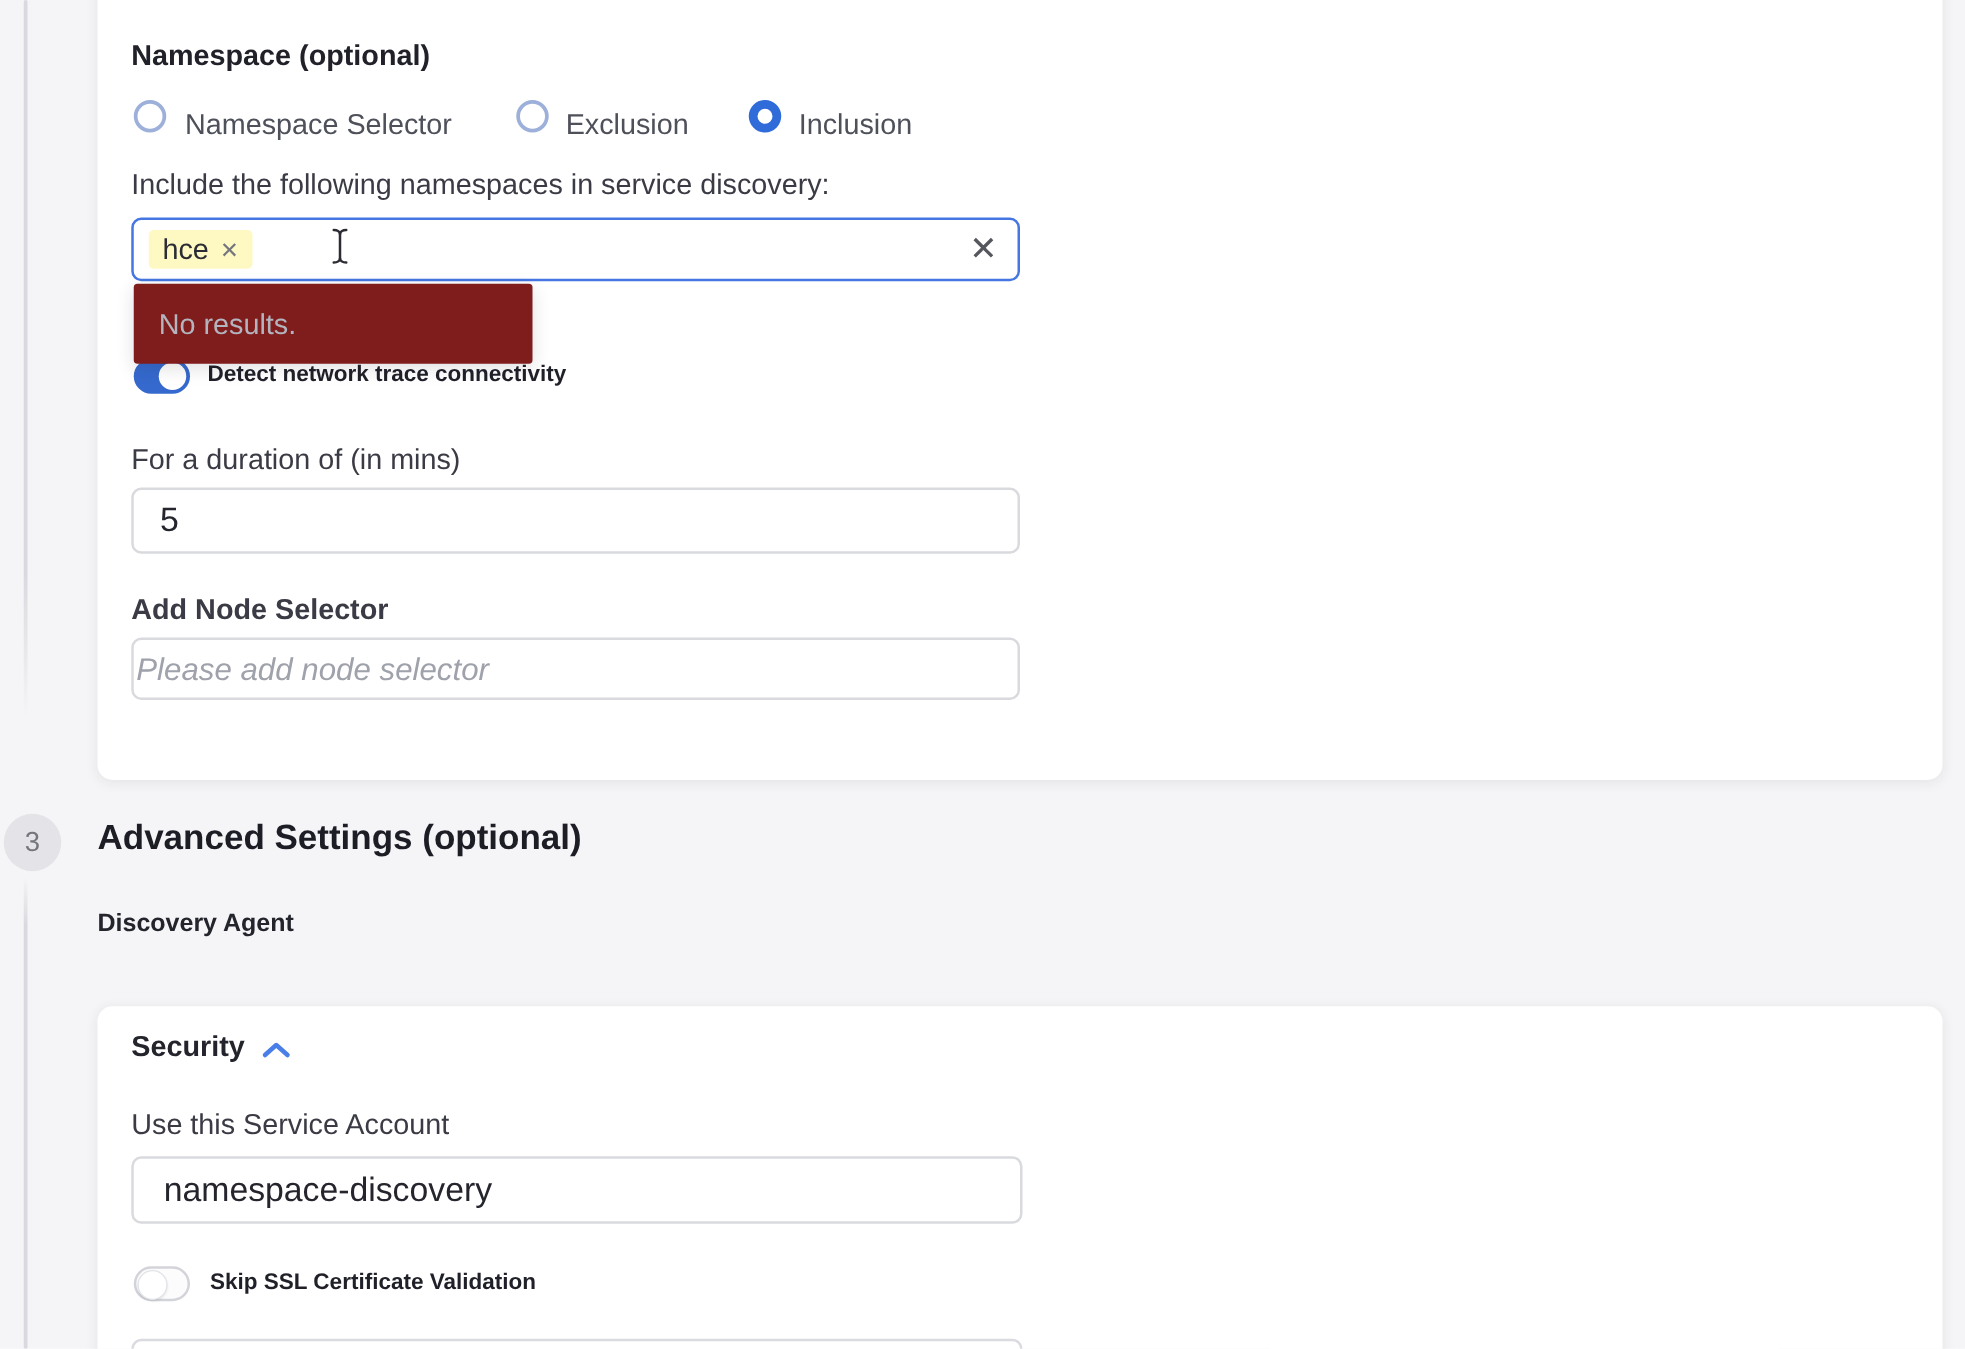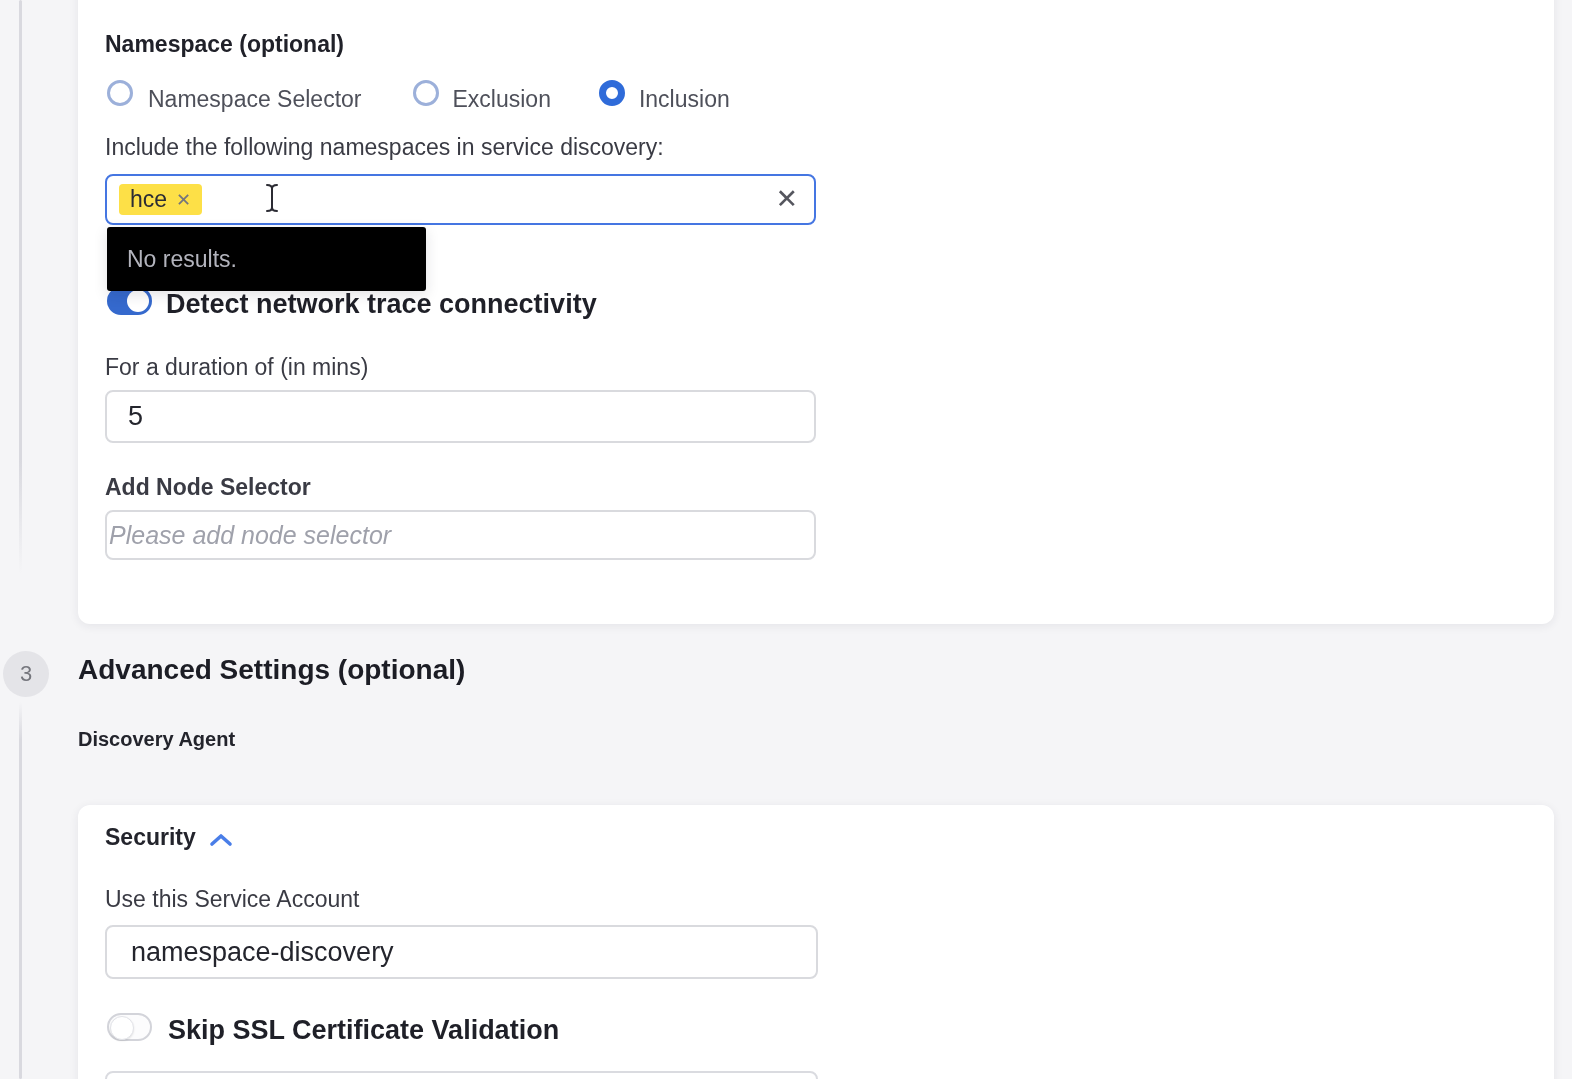--- a/index.html
+++ b/index.html
@@ -13,43 +13,43 @@
   .card{position:absolute;background:#ffffff;border-radius:12px;
         box-shadow:0 2px 10px rgba(40,41,61,0.08);}
   .connector{position:absolute;left:19px;width:3px;border-radius:2px;}
   #connector-top{top:0;height:574px;
     background:linear-gradient(#d9d9df 80%,rgba(217,217,223,0));}
   #connector-bottom{top:702px;height:377px;
     background:linear-gradient(rgba(217,217,223,0),#d9d9df 10%);}
 
   .label-bold{font-size:23px;font-weight:700;color:#202129;}
   .label-med{font-size:23px;font-weight:500;color:#3a3b44;}
-  .toggle-label{font-size:27px;font-weight:700;color:#1f2028;}
+  .toggle-label{font-size:18px;font-weight:700;color:#1f2028;}
 
   
   .radio-row{display:flex;align-items:center;}
   .radio-circle{width:26px;height:26px;border-radius:50%;
     border:3px solid #9cb0da;background:#fff;box-sizing:border-box;}
   .radio-circle.selected{border:7.5px solid #2f6bd9;}
   .radio-label{font-size:23px;color:#4e505a;margin-top:13px;}
 
   
   .multiselect{position:absolute;left:105px;top:174px;width:711px;height:51px;
     box-sizing:border-box;border:2px solid #4576e2;border-radius:8px;
     background:#fff;display:flex;align-items:center;padding:0 16px 0 12px;}
   .tag-chip{display:inline-flex;align-items:center;gap:9px;height:31px;
-    padding:0 11px;background:#fde047;border-radius:4px;
+    padding:0 11px;background:#fef9c3;border-radius:4px;
     font-size:23px;color:#2b2c34;}
   .tag-remove{font-size:18px;color:#74757d;line-height:1;}
   .ms-cursor{margin-left:60px;}
   .ms-clear{margin-left:auto;font-size:27px;color:#55565e;line-height:1;}
 
   
   .dropdown{position:absolute;left:107px;top:227px;width:319px;height:64px;
-    background:#000000;border-radius:3px;z-index:30;
+    background:#7f1d1d;border-radius:3px;z-index:30;
     box-shadow:0 4px 14px rgba(30,30,45,0.13);}
   .dropdown-item{font-size:23px;color:#b3b4bd;line-height:64px;padding-left:20px;}
 
   
   .toggle{position:absolute;width:45px;height:28px;border-radius:14px;
     box-sizing:border-box;}
   .toggle.on{background:#3569cd;}
   .toggle.on .knob{position:absolute;right:3px;top:3px;width:22px;height:22px;
     border-radius:50%;background:#fff;}
   .toggle.off{background:#fcfcfd;border:2px solid #d3d4da;}

